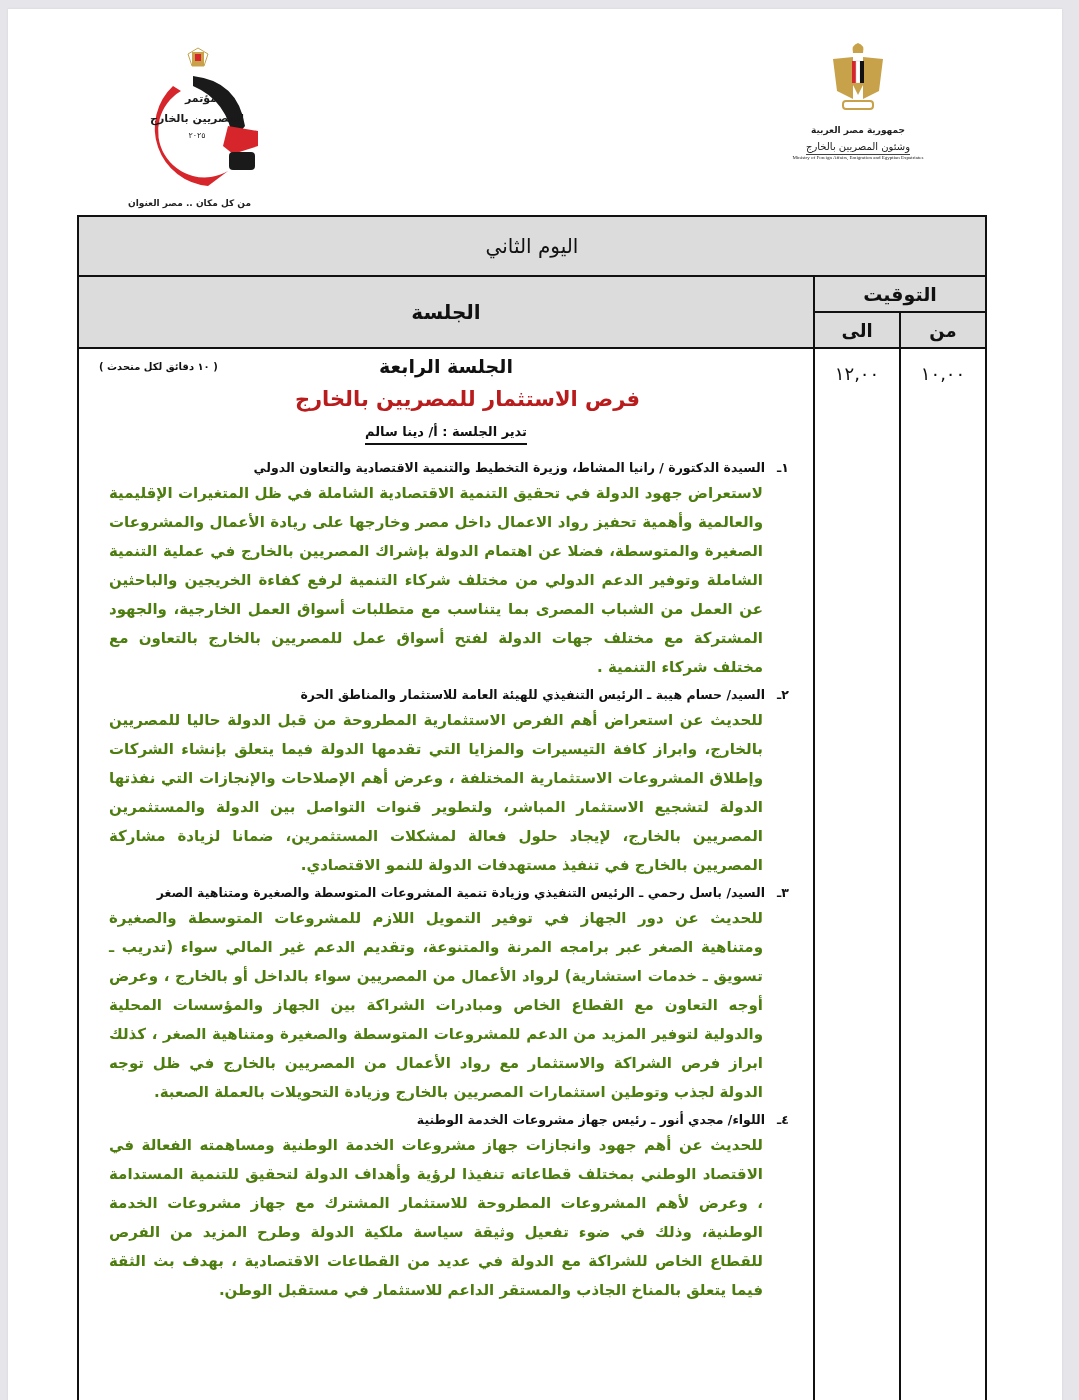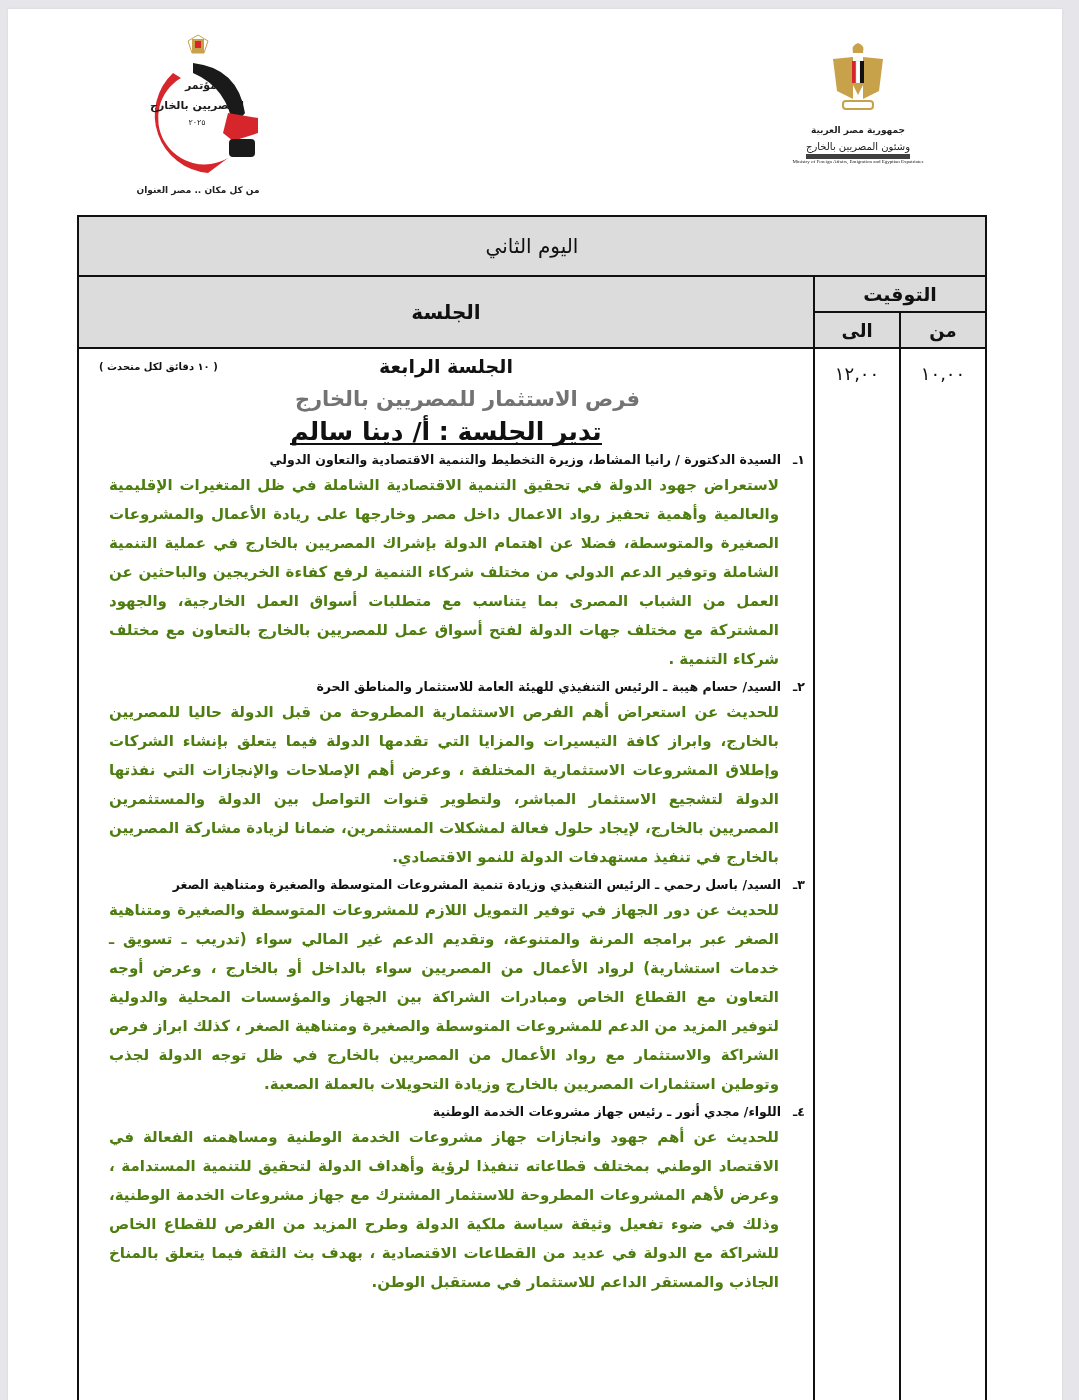--- a/index.html
+++ b/index.html
@@ -8,34 +8,34 @@
       background: #e6e6ea;
       font-family: "DejaVu Sans", sans-serif;
       position: relative;
     }
     .page {
       position: absolute; left: 8px; top: 9px; width: 1054px; height: 1400px;
       background: #ffffff;
       box-shadow: 0 0 2px #d2d2d6;
     }
     .logo-left {
-      position: absolute; left: 120px; top: 24px; width: 140px; height: 175px;
-      text-align: center;
+      position: absolute; left: 120px; top: 37px; width: 140px; height: 175px;
+      text-align: left;
     }
     .logo-left svg { display: block; margin: 0 auto; }
     .logo-left .tagline {
       font-size: 9px; font-weight: bold; color: #222; direction: rtl; margin-top: 2px;
     }
     .logo-right {
       position: absolute; left: 750px; top: 30px; width: 200px; height: 170px;
       text-align: center; direction: rtl;
     }
     .logo-right .country { font-size: 9px; font-weight: bold; color: #222; margin-top: 2px; }
     .logo-right .ministry { font-family: "DejaVu Serif", serif; font-size: 24px; color: #222; line-height: 26px; }
-    .logo-right .sub { font-size: 10px; color: #222; border-bottom: 5px solid #404040; padding-bottom: 2px; display: inline-block; }
+    .logo-right .sub { font-size: 10px; color: #222; border-bottom: 1px solid #404040; padding-bottom: 2px; display: inline-block; }
     .logo-right .en { font-size: 5px; color: #222; direction: ltr; font-family: "Liberation Serif", serif; }
 
     table.agenda {
       position: absolute; left: 69px; top: 206px; width: 910px;
       border-collapse: collapse; direction: rtl;
       font-family: "DejaVu Sans", sans-serif;
     }
     table.agenda td, table.agenda th {
       border: 2px solid #111; padding: 0;
     }
@@ -49,23 +49,23 @@
     td.time {
       vertical-align: top; text-align: center; font-size: 18px; padding-top: 14px !important;
       width: 84px; color: #111; letter-spacing: 2px;
     }
     td.time.from { width: 84px; }
     td.time.to { width: 84px; border-right: 2px solid #888; }
     td.content { vertical-align: top; height: 1055px; position: relative; }
     .s-head { text-align: center; position: relative; padding-top: 6px; }
     .s-title { font-size: 19px; font-weight: bold; color: #111; }
     .s-note { position: absolute; left: 20px; top: 12px; font-size: 10px; font-weight: bold; color: #111; }
-    .s-topic { font-size: 21px; font-weight: bold; color: #737373; margin-top: 10px; padding-left: 43px; }
-    .s-mod { font-size: 25px; font-weight: bold; color: #111; margin-top: 10px; display: inline-block; border-bottom: 2px solid #111; line-height: 22px; }
-    .speakers { margin-top: 4px; padding-right: 8px; padding-left: 30px; }
+    .s-topic { font-size: 21px; font-weight: bold; color: #b91c1c; margin-top: 10px; padding-left: 43px; }
+    .s-mod { font-size: 13px; font-weight: bold; color: #111; margin-top: 10px; display: inline-block; border-bottom: 2px solid #111; line-height: 22px; }
+    .speakers { margin-top: 12px; padding-right: 24px; padding-left: 30px; }
     .speaker { margin-bottom: 2px; }
     .sp-name { font-size: 12.5px; font-weight: bold; color: #111; line-height: 22px; }
     .sp-num { display: inline-block; width: 24px; }
     .sp-desc {
       font-size: 15px; font-weight: bold; color: #4d7c0f; line-height: 29px;
       text-align: justify; padding-right: 26px;
     }
   </style>
 </head>
 <body>

